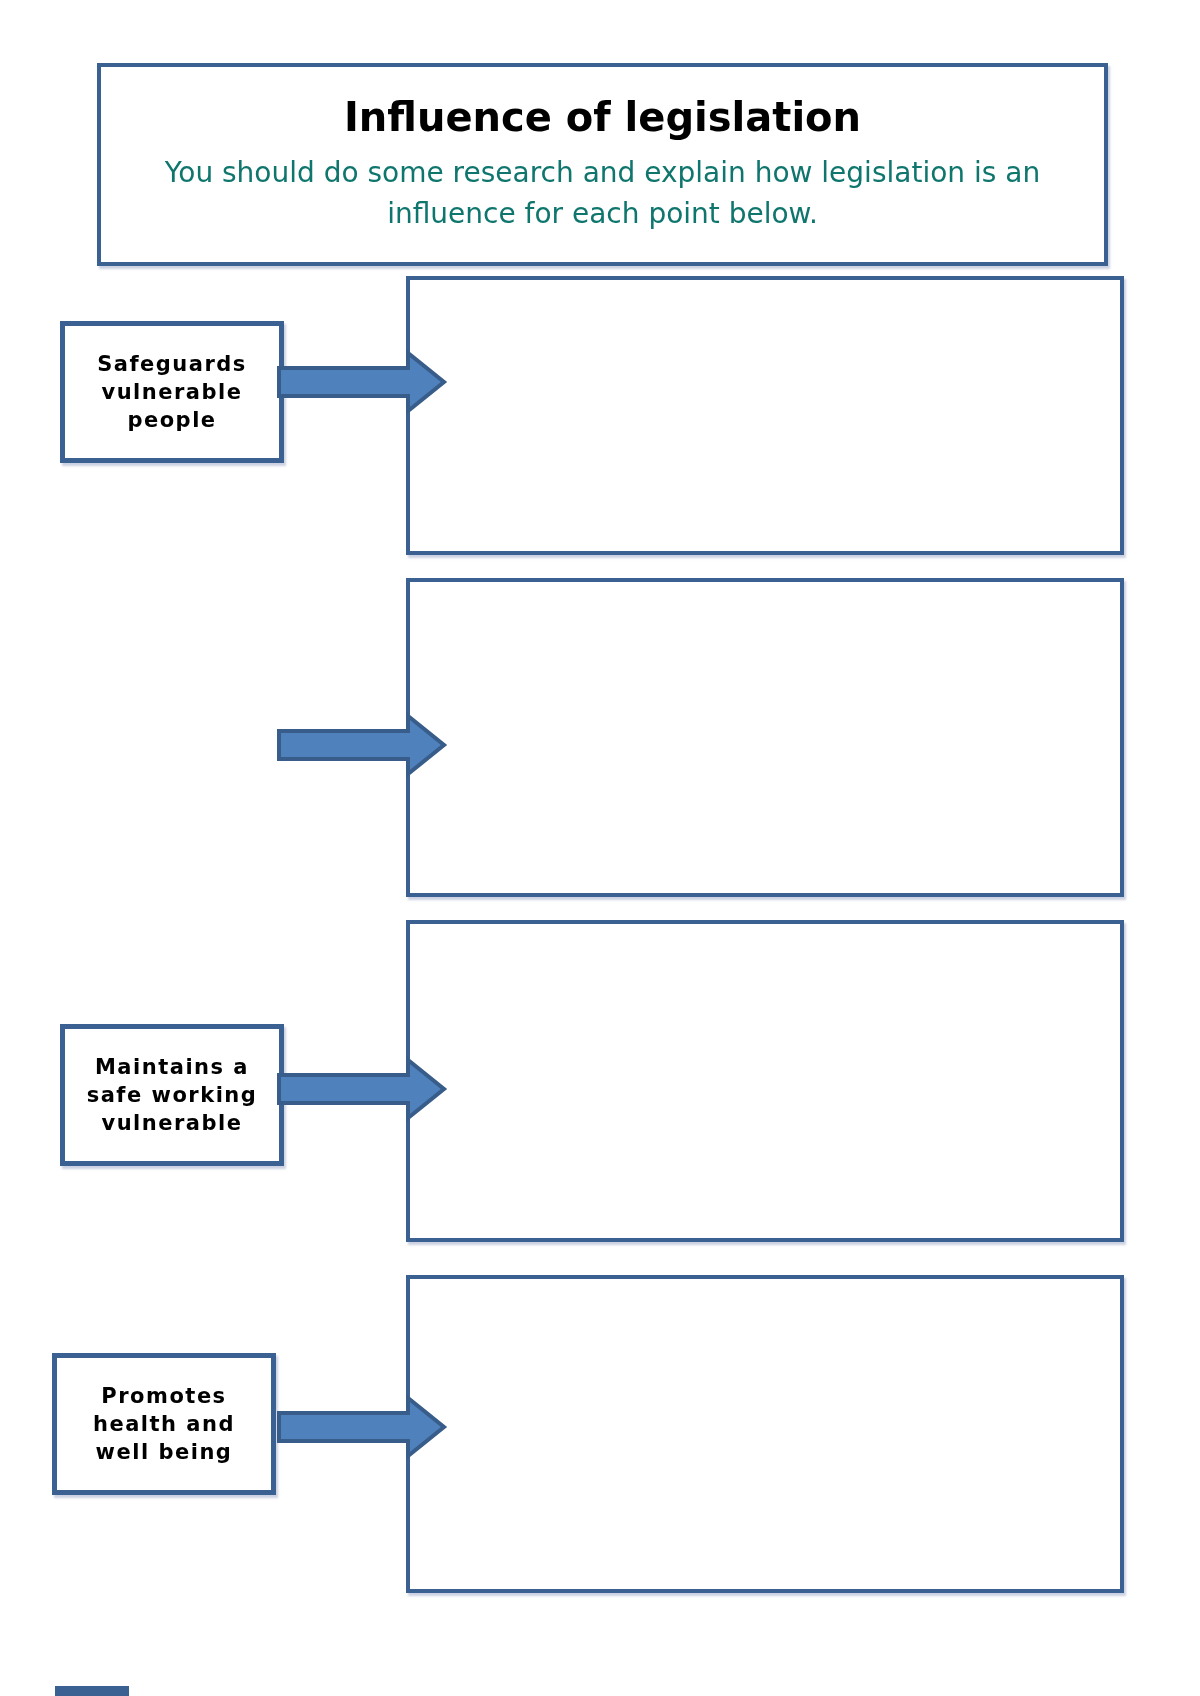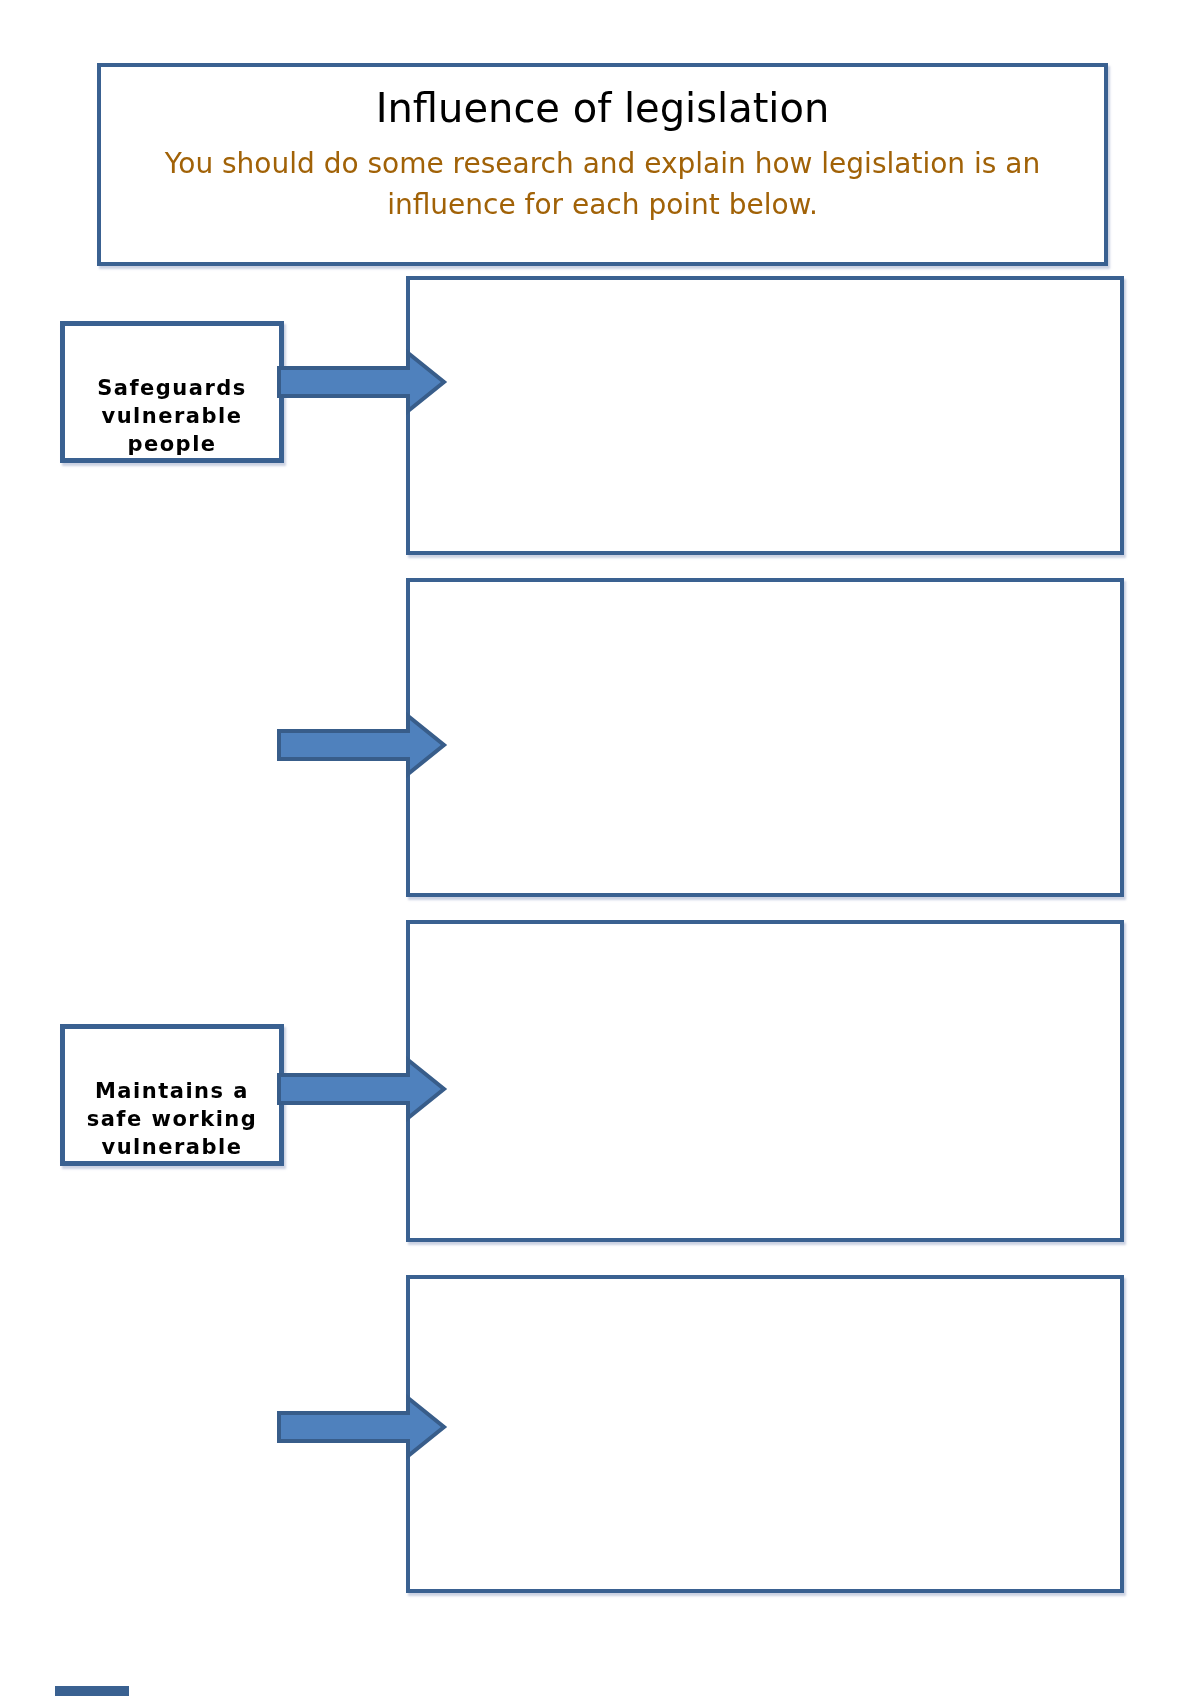--- a/index.html
+++ b/index.html
@@ -15,33 +15,33 @@
   .title-box {
     position: absolute;
     left: 97px; top: 63px;
     width: 1011px; height: 203px;
     background: #ffffff;
     border: 4px solid #3A6191;
     box-shadow: 2px 3px 2px rgba(175,185,210,0.65);
     text-align: center;
   }
   .worksheet-title {
-    margin-top: 18px;
+    margin-top: 27px;
     font-size: 40px;
-    font-weight: 400;
+    font-weight: 700;
     color: #000000;
     letter-spacing: 0px;
     text-align: center;
   }
   .instruction-text {
     margin: 12px auto 0 auto;
     width: 940px;
     font-size: 28px;
     line-height: 41px;
-    color: #a16207;
+    color: #0f766e;
     text-align: center;
   }
   .answer-box {
     position: absolute;
     left: 406px;
     width: 718px;
     background: #ffffff;
     border: 4px solid #3A6191;
     box-shadow: 2px 3px 2px rgba(175,185,210,0.65);
   }
@@ -49,21 +49,21 @@
   .answer-box.b2 { top: 578px; height: 319px; }
   .answer-box.b3 { top: 920px; height: 322px; }
   .answer-box.b4 { top: 1275px; height: 318px; }
   .label-box {
     position: absolute;
     width: 224px; height: 142px;
     background: #ffffff;
     border: 5px solid #3A6191;
     box-shadow: 2px 3px 2px rgba(175,185,210,0.65);
     display: flex;
-    align-items: flex-end;
+    align-items: center;
     justify-content: center;
     text-align: center;
   }
   .label-box.l1 { left: 60px; top: 321px; }
   .label-box.l2 { left: 60px; top: 673px; }
   .label-box.l3 { left: 60px; top: 1024px; }
   .label-box.l4 { left: 52px; top: 1353px; }
   .label-text {
     font-size: 21px;
     font-weight: 700;
@@ -117,20 +117,25 @@
   <div class="label-box l3">
     <span class="label-text">Maintains a
 safe working
 vulnerable</span>
   </div>
   <svg class="block-arrow a3" viewBox="0 0 172 66">
     <polygon points="3,19 132,19 132,4 168,33 132,62 132,47 3,47" fill="#4F81BD" stroke="#385D8A" stroke-width="4" stroke-linejoin="miter"></polygon>
   </svg>
   <div class="answer-box b3"></div>
 
+  <div class="label-box l4">
+    <span class="label-text">Promotes
+health and
+well being</span>
+  </div>
   <svg class="block-arrow a4" viewBox="0 0 172 66">
     <polygon points="3,19 132,19 132,4 168,33 132,62 132,47 3,47" fill="#4F81BD" stroke="#385D8A" stroke-width="4" stroke-linejoin="miter"></polygon>
   </svg>
   <div class="answer-box b4"></div>
 
   <div class="partial-box-edge"></div>
 
 </div>
 
 </body></html>

